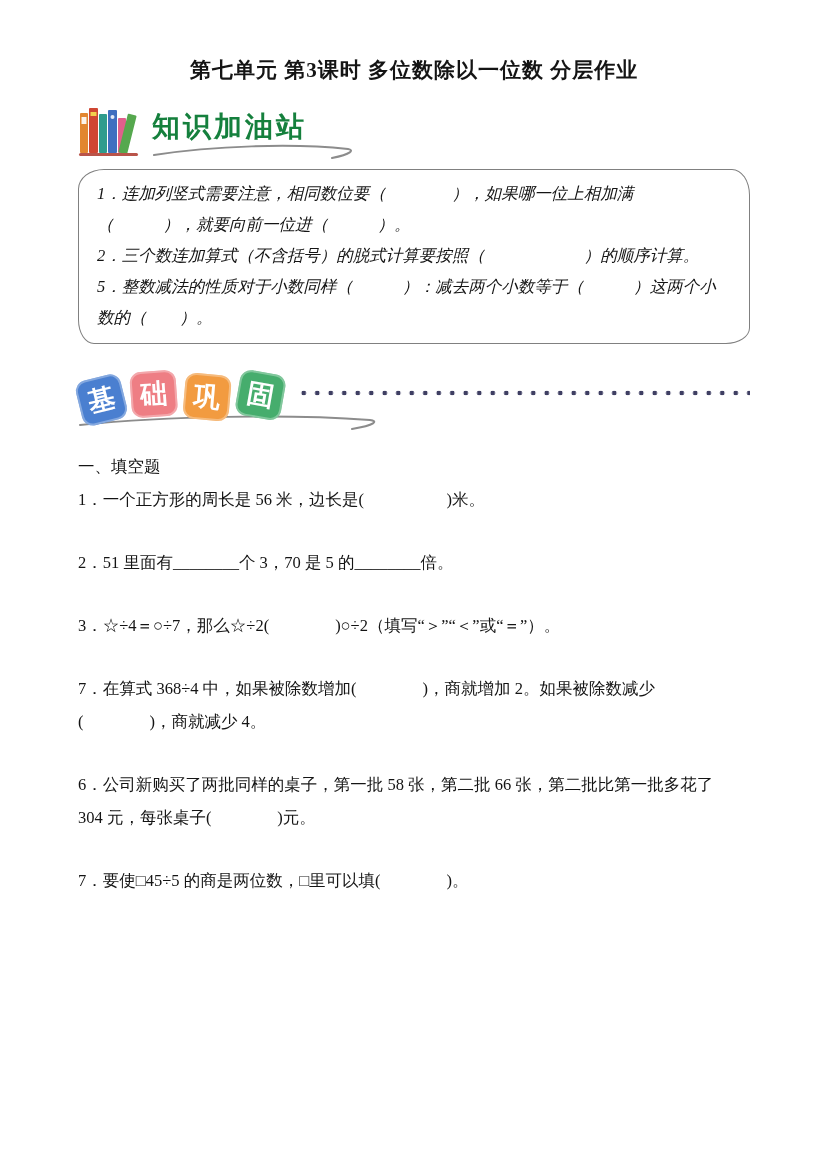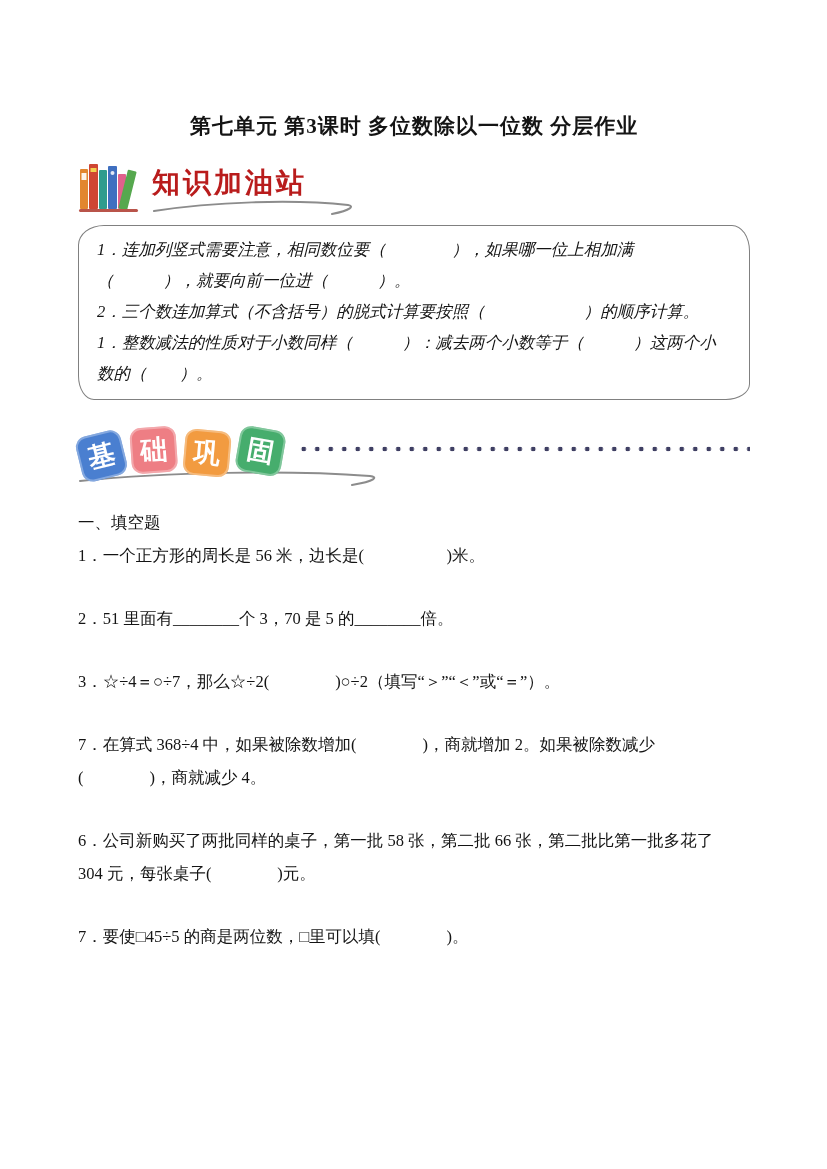--- a/index.html
+++ b/index.html
@@ -5,38 +5,38 @@
   html,body{margin:0;padding:0;background:#ffffff;}
   .page{
     position:relative;
     width:827px;height:1036px;
     margin:0 auto;
     background:#ffffff;
     font-family:"Liberation Serif","DejaVu Serif",serif;
     color:#141414;
     overflow:hidden;
     box-sizing:border-box;
-    padding:112px 77px 0 78px;
+    padding:56px 77px 0 78px;
   }
   .doc-title{
     text-align:center;
     font-size:21px;
     font-weight:bold;
     margin:0 0 16px 0;
     letter-spacing:1px;
     line-height:29px;
   }
   
   .kb-row{display:flex;align-items:flex-end;height:62px;margin-bottom:6px;}
   .kb-books{flex:0 0 auto;}
   .kb-wrap{display:flex;flex-direction:column;margin-left:10px;}
   .kb-label{
     font-family:"Liberation Sans","DejaVu Sans",sans-serif;
     font-weight:bold;
-    color:#b91c1c;
+    color:#15803d;
     font-size:28px;
     letter-spacing:3px;
     line-height:1.1;
     margin-top:26px;
   }
   .kb-swoosh{margin-top:-2px;}
   
   .rules-box{
     border:1.6px solid #808080;
     border-radius:26px 18px 24px 16px / 20px 26px 16px 24px;
@@ -100,21 +100,21 @@
         <svg width="210" height="18" viewBox="0 0 210 18">
           <path d="M2 14 C 60 5, 140 2, 196 8 c 6 1 4 5 -16 9" stroke="#8c8c8c" stroke-width="2" fill="none" stroke-linecap="round"></path>
         </svg>
       </span>
     </span>
   </div>
 
   <div class="rules-box">
     <p class="rule-line">1．连加列竖式需要注意，相同数位要（　　　　），如果哪一位上相加满（　　　），就要向前一位进（　　　）。</p>
     <p class="rule-line">2．三个数连加算式（不含括号）的脱式计算要按照（　　　　　　）的顺序计算。</p>
-    <p class="rule-line">1．整数减法的性质对于小数同样（　　　）：减去两个小数等于（　　　）这两个小数的（　　）。</p>
+    <p class="rule-line">5．整数减法的性质对于小数同样（　　　）：减去两个小数等于（　　　）这两个小数的（　　）。</p>
   </div>
 
   <div class="basics-row">
     <span class="tiles">
       <span class="tile tile-0" style="background:#4a7fd0">
           <b>基</b>
         </span>
       <span class="tile tile-1" style="background:#ee7e84">
           <b>础</b>
         </span>

